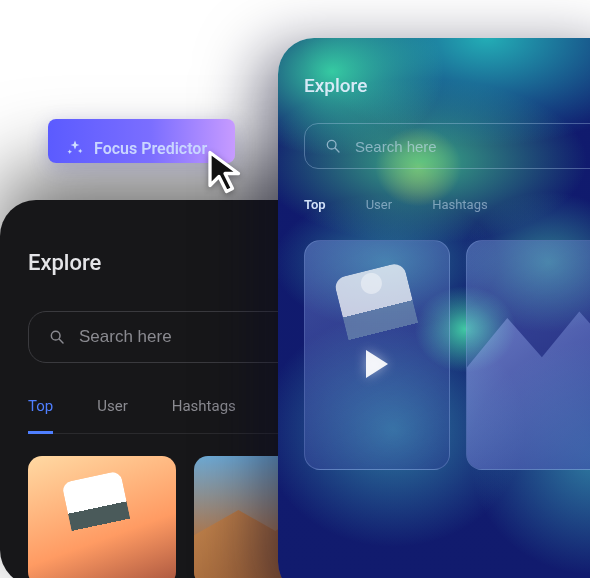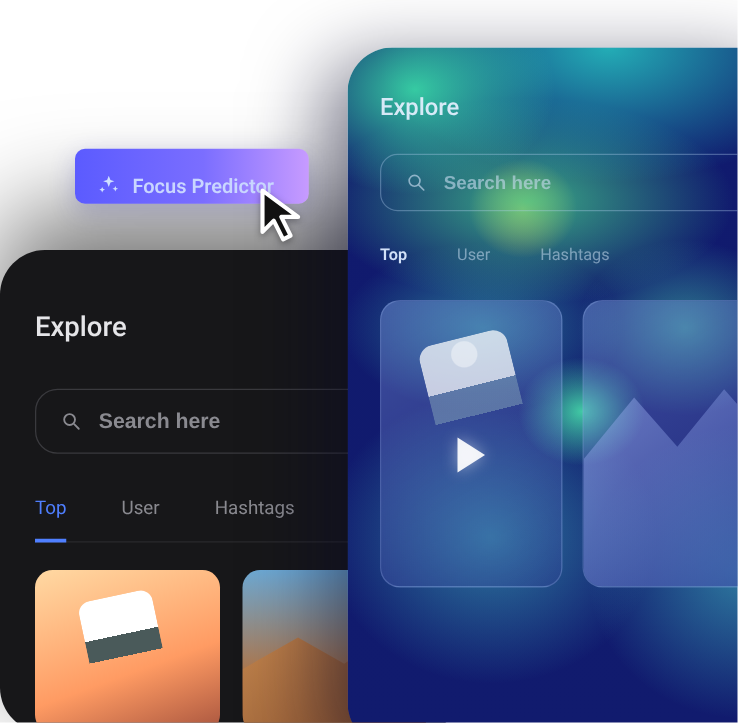--- a/index.html
+++ b/index.html
@@ -8,21 +8,21 @@
     height: 578px;
     background: #fff;
     font-family: -apple-system, BlinkMacSystemFont, 'Segoe UI', Roboto, sans-serif;
     overflow: hidden;
     position: relative;
   }
 
   
   .focus-btn {
     position: absolute;
-    left: 60px;
+    left: 48px;
     top: 119px;
     height: 44px;
     padding: 14px 28px 0 18px;
     background: linear-gradient(90deg, #5b5bff 0%, #7b6eff 55%, #c79bff 100%);
     border-radius: 8px;
     display: flex;
     align-items: center;
     gap: 10px;
     z-index: 30;
     box-shadow: 0 6px 20px rgba(60,60,160,0.25);
@@ -78,21 +78,20 @@
   }
   .search .icon { width: 18px; height: 18px; }
   .search .icon svg { width: 100%; height: 100%; }
   .search input {
     background: transparent;
     border: none;
     outline: none;
     color: #9a9aa0;
     font-size: 17px;
     width: 100%;
-    font-weight: bold;
   }
   .search input::placeholder { color: #8a8a90; }
 
   .tabs {
     display: flex;
     gap: 44px;
     border-bottom: 1px solid #2a2a2d;
   }
   .tab {
     color: #8a8a90;

